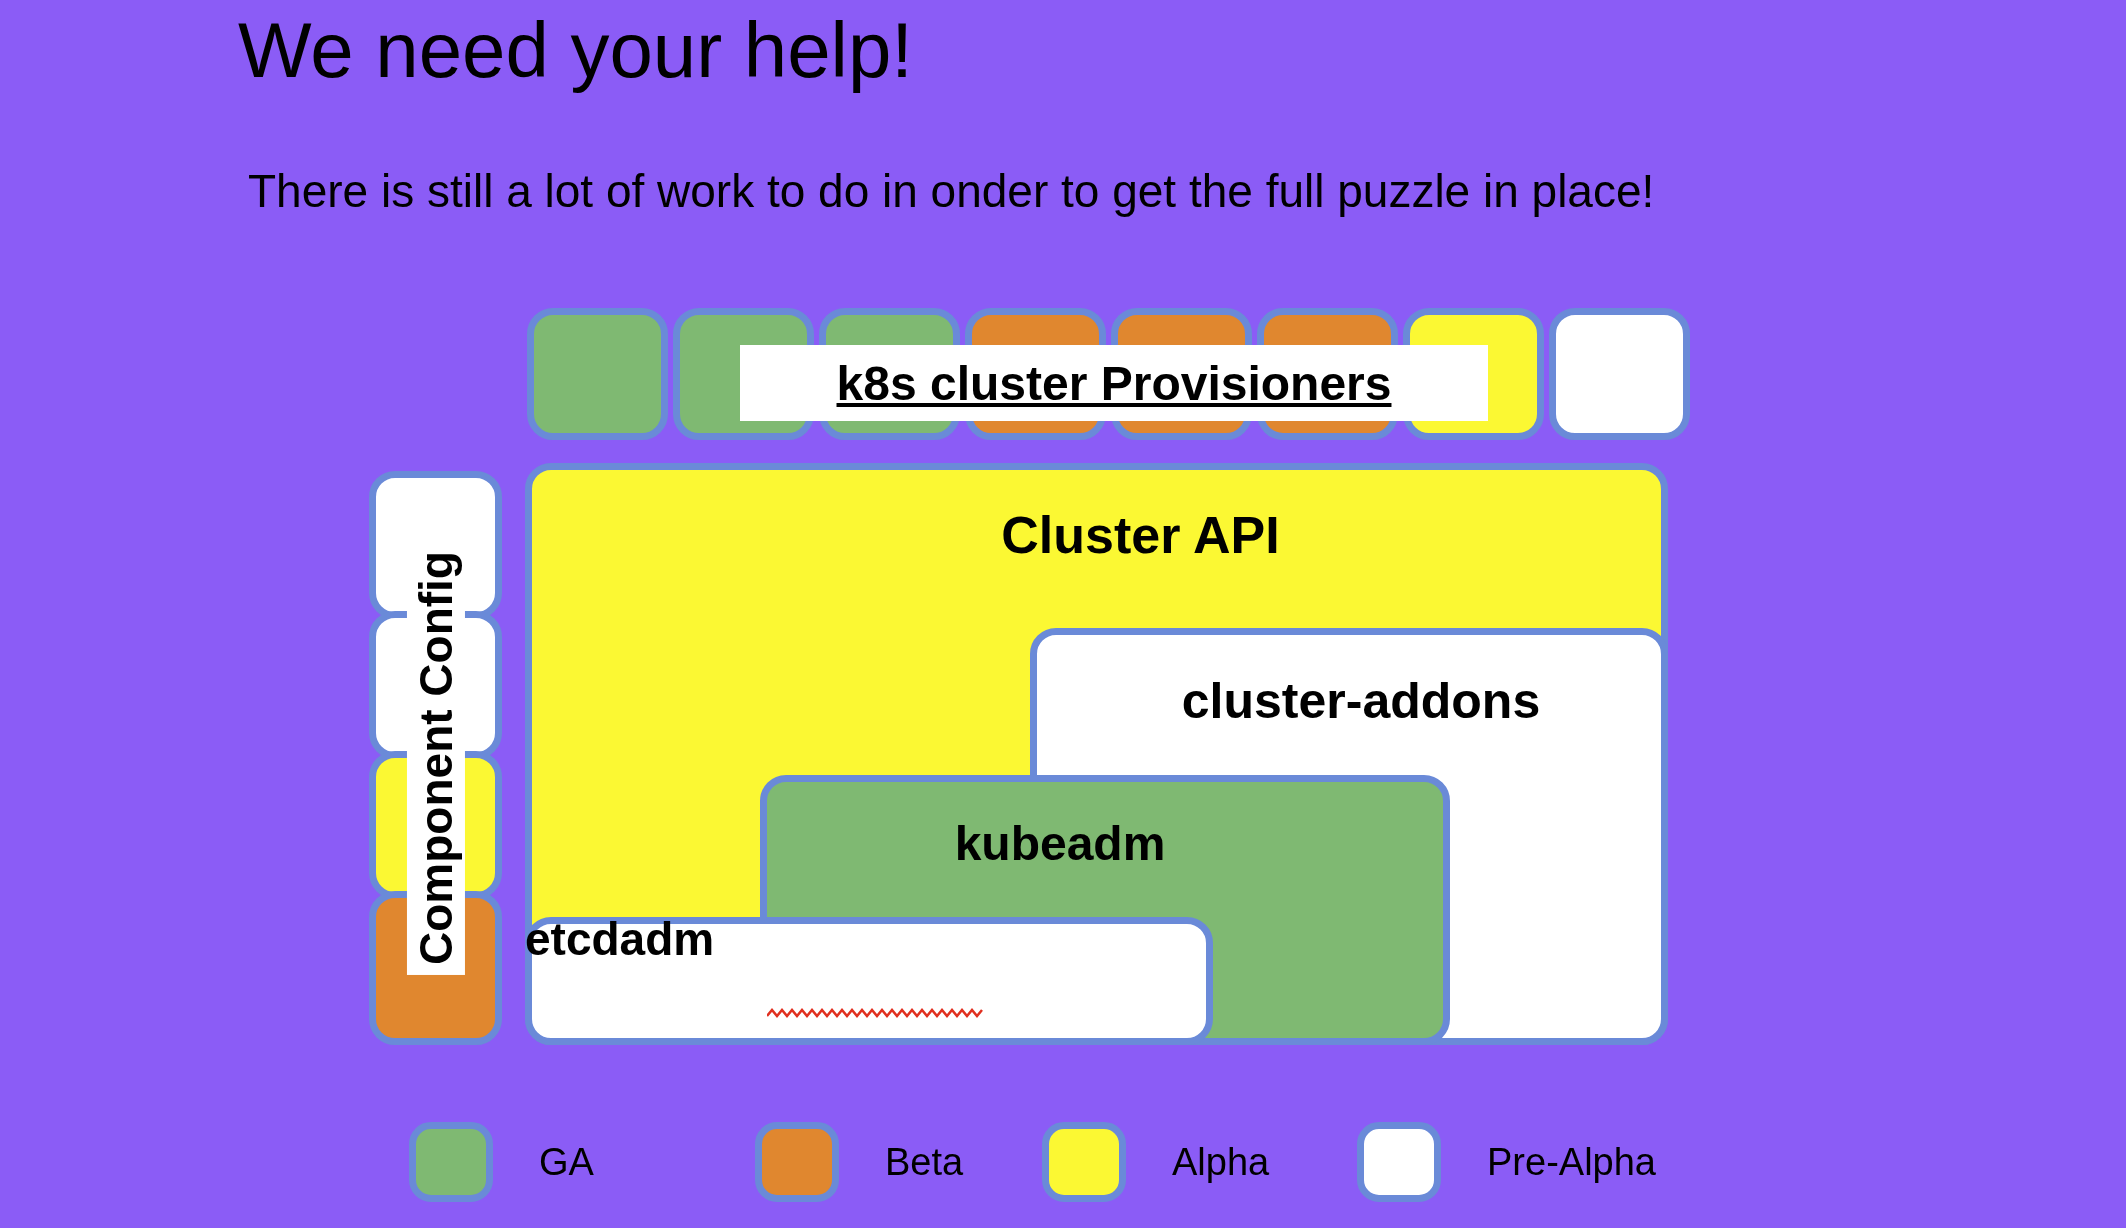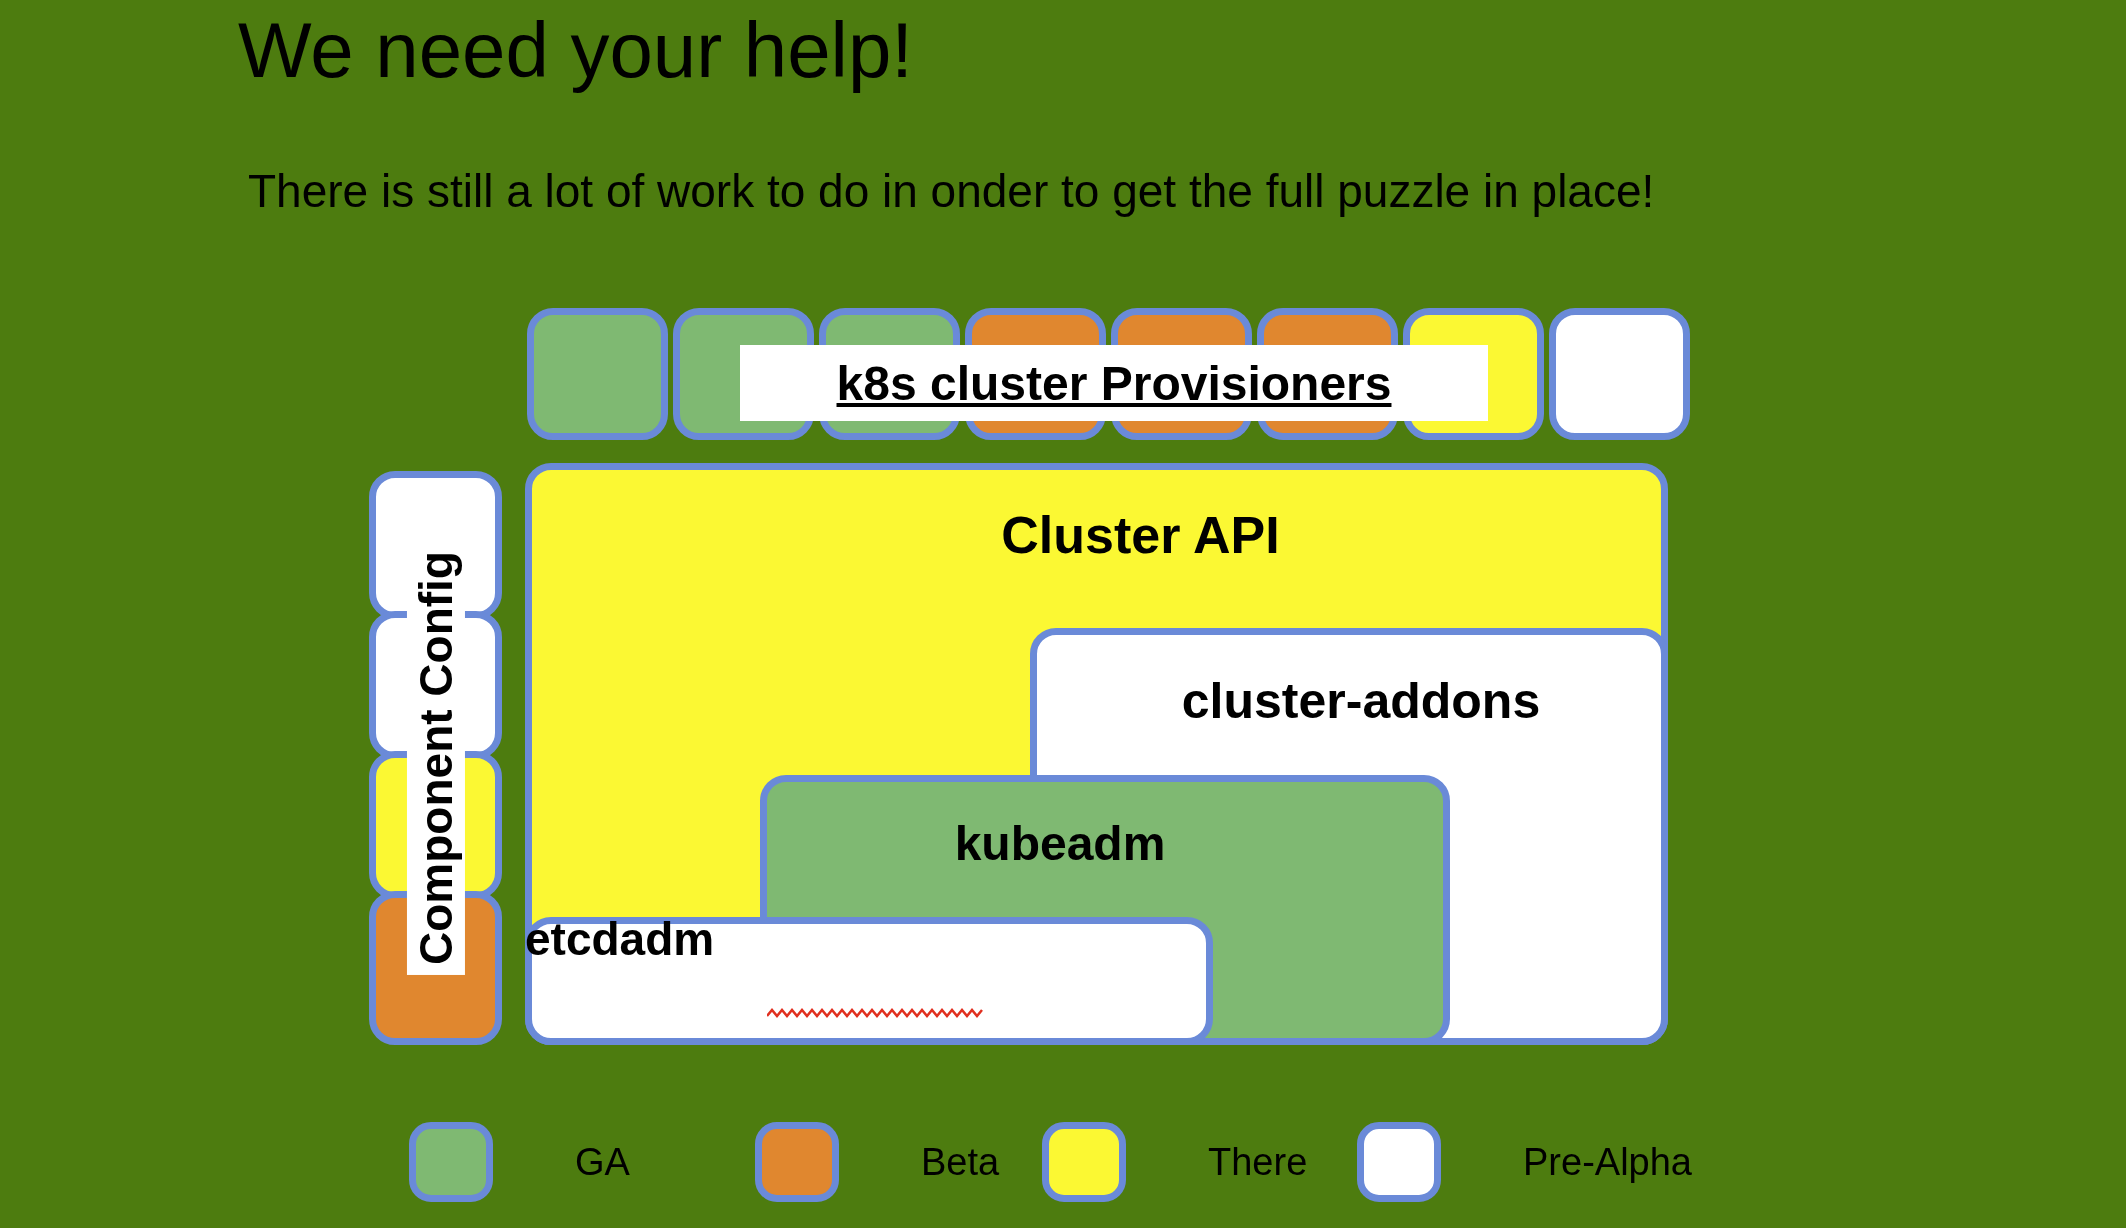--- a/index.html
+++ b/index.html
@@ -13,21 +13,21 @@
     font-family: "Liberation Sans", sans-serif;
     position: relative;
     overflow: hidden;
   }
 
   #slide {
     position: absolute;
     left: 0; top: 0;
     width: 2126px;
     height: 1228px;
-    background: #4d7c0f;
+    background: #8b5cf6;
   }
 
   
   .title {
     position: absolute;
     left: 238px;
     top: 8px;
     font-size: 78px;
     font-weight: 400;
     color: #000000;
@@ -102,21 +102,21 @@
     font-weight: bold;
     font-size: 46px;
     white-space: nowrap;
     transform: rotate(-90deg);
     padding: 6px 10px;
     line-height: 1.0;
   }
 
   
   #legend { position: absolute; left: 0; top: 1122px; width: 2126px; height: 92px; }
-  .lg-item { position: absolute; top: 0; height: 80px; display: flex; align-items: center; gap: 36px; }
+  .lg-item { position: absolute; top: 0; height: 80px; display: flex; align-items: center; }
   .lg-swatch {
     width: 84px; height: 80px;
     box-sizing: border-box;
     border: 7px solid #6a8ad8;
     border-radius: 22px;
     flex: 0 0 auto;
   }
   .lg-swatch.ga       { background: #7fb972; }
   .lg-swatch.beta     { background: #e0872f; }
   .lg-swatch.alpha    { background: #fbf833; }
@@ -188,21 +188,21 @@
       <div class="lg-text">GA</div>
     </div>
 
     <div class="lg-item" style="left:755px;">
       <div class="lg-swatch beta"></div>
       <div class="lg-text">Beta</div>
     </div>
 
     <div class="lg-item" style="left:1042px;">
       <div class="lg-swatch alpha"></div>
-      <div class="lg-text">There</div>
+      <div class="lg-text">Alpha</div>
     </div>
 
     <div class="lg-item" style="left:1357px;">
       <div class="lg-swatch prealpha"></div>
       <div class="lg-text">Pre-Alpha</div>
     </div>
 
   </div>
 
 </div>

